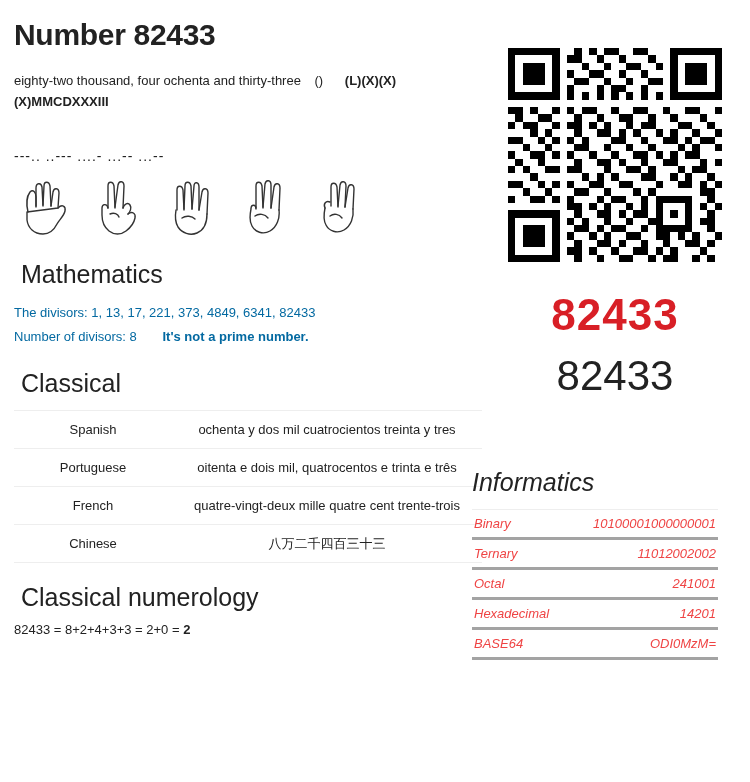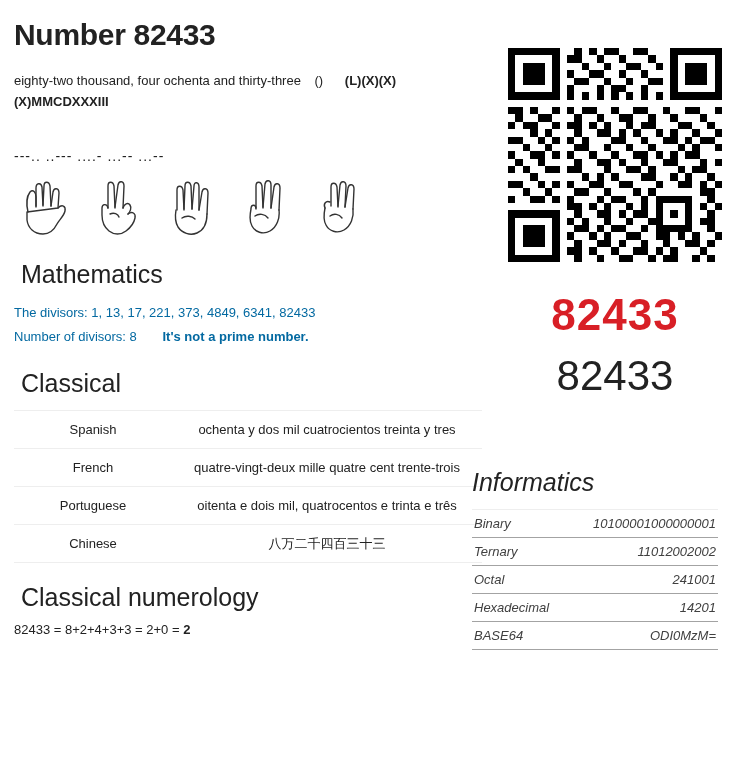--- a/index.html
+++ b/index.html
@@ -133,22 +133,22 @@
     font-weight: normal;
     margin: 0 0 12px 0;
   }
   .info-table {
     border-collapse: collapse;
     width: 246px;
     font-size: 13px;
   }
   .info-table td {
     padding: 6px 2px;
-    border-bottom: 1px solid #a3a3a3;
-    color: #404040;
+    border-bottom: 3px solid #a3a3a3;
+    color: #ef4444;
   }
   .info-table tr:first-child td { border-top: 1px solid #eee; }
   .info-key { width: 96px; }
   .info-val { text-align: right; }
   .numerology {
     margin-top: 18px;
   }
   .numerology .formula {
     font-size: 13px;
     color: #222;
@@ -238,26 +238,26 @@
     </div>
 
     <h2 class="section">Classical</h2>
     <table class="lang-table">
       <tbody>
         <tr>
           <td class="lang-name">Spanish</td>
           <td class="lang-value">ochenta y dos mil cuatrocientos treinta y tres</td>
         </tr>
         <tr>
+          <td class="lang-name">Portuguese</td>
+          <td class="lang-value">oitenta e dois mil, quatrocentos e trinta e três</td>
+        </tr>
+        <tr>
           <td class="lang-name">French</td>
           <td class="lang-value">quatre-vingt-deux mille quatre cent trente-trois</td>
-        </tr>
-        <tr>
-          <td class="lang-name">Portuguese</td>
-          <td class="lang-value">oitenta e dois mil, quatrocentos e trinta e três</td>
         </tr>
         <tr>
           <td class="lang-name">Chinese</td>
           <td class="lang-value">八万二千四百三十三</td>
         </tr>
       </tbody>
     </table>
 
     <div class="numerology">
       <h2 class="section" style="margin-bottom:6px">Classical numerology</h2>

